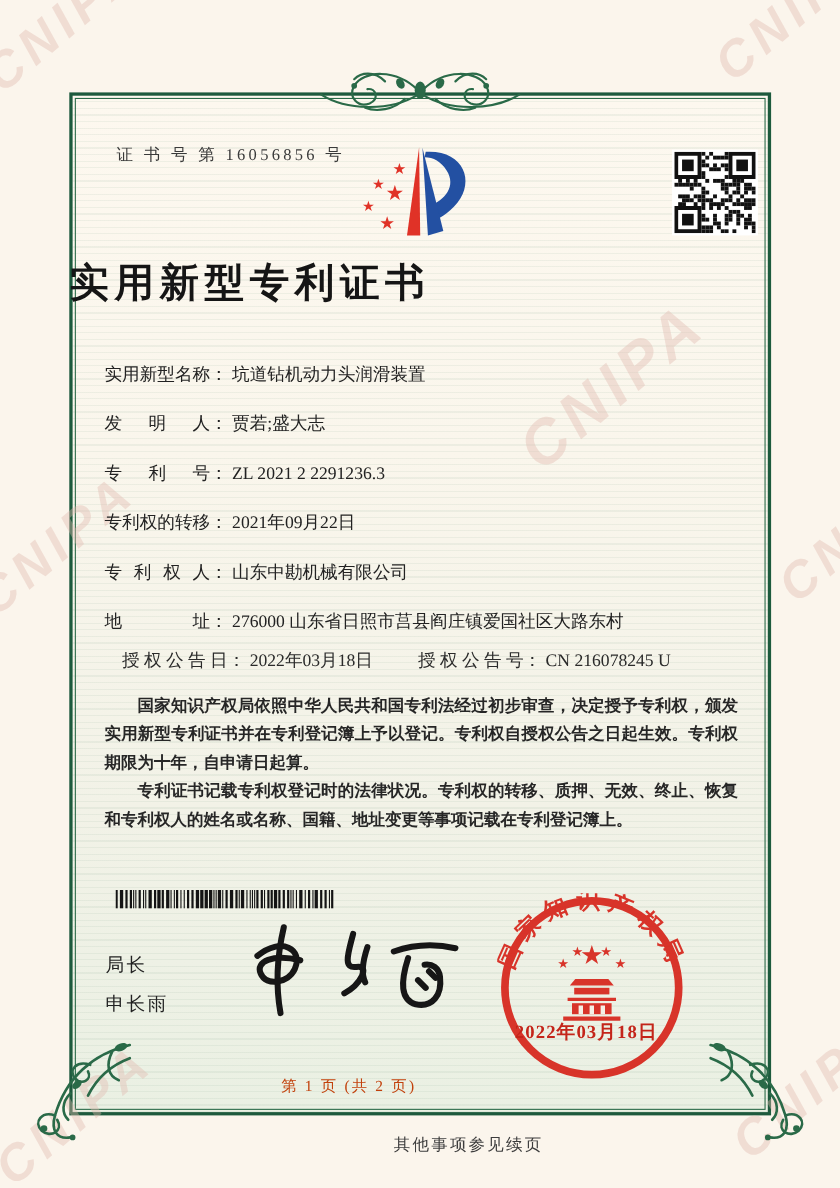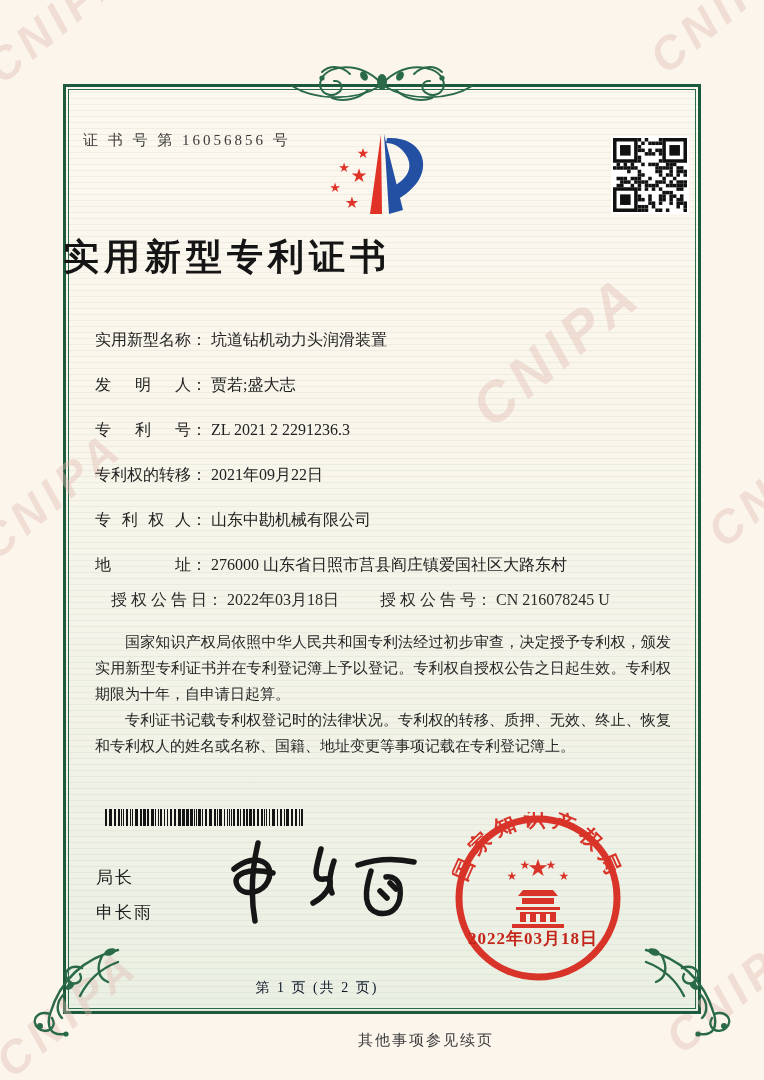--- a/index.html
+++ b/index.html
@@ -25,57 +25,57 @@
     background:
       repeating-linear-gradient(0deg, rgba(140,172,150,0.12) 0 1px, rgba(0,0,0,0) 1px 6px),
       linear-gradient(180deg,#fdf8ef 0%,#faf6ec 35%,#f2f2e7 70%,#eaf0e3 100%);
   }
   .frame-inner{
     position:absolute;left:2px;top:2px;right:2px;bottom:2px;
     border:1px solid #2a6a48;
   }
   .content{position:absolute;left:0;top:0;width:764px;height:1080px;z-index:3;}
   
-  .cert-no{position:absolute;left:83px;top:131px;font-size:15px;letter-spacing:3px;color:#3a3a3a;}
+  .cert-no{position:absolute;left:106px;top:131px;font-size:15px;letter-spacing:3px;color:#3a3a3a;}
   .title{
     position:absolute;left:63px;top:233px;width:558px;text-align:left;
     font-size:36px;font-weight:bold;letter-spacing:5px;color:#151515;
   }
   
   .fields{position:absolute;left:95px;top:330px;width:575px;}
   .field-row{height:45px;font-size:16px;color:#222;white-space:nowrap;}
   .f-label{
     display:inline-block;width:6em;text-align:justify;text-align-last:justify;
     -moz-text-align-last:justify;vertical-align:bottom;
   }
   .f-colon{display:inline-block;margin-right:4px;}
   .grant-row{position:absolute;left:95px;top:590px;width:575px;font-size:16px;white-space:nowrap;}
   .grant-pair{position:absolute;top:0;left:16px;}
   .grant-pair.second{left:285px;}
   
   .paras{position:absolute;left:95px;top:630px;width:576px;font-size:15px;line-height:1.73;
          text-align:justify;color:#262626;}
-  .paras p{margin:0;text-indent:2em;}
+  .paras p{margin:0;text-indent:2em;font-weight:bold;}
   
   .barcode{position:absolute;left:105px;top:809px;}
   
   .director{position:absolute;left:96px;top:866px;
             font-family:"Liberation Sans","DejaVu Sans",sans-serif;
             font-size:17px;color:#222;letter-spacing:2px;}
   .director div{margin-bottom:12px;}
   .signature{position:absolute;left:218px;top:833px;}
   
   .seal{position:absolute;left:452px;top:812px;opacity:0.93;}
   .seal-date{
     position:absolute;left:468px;top:927px;width:180px;
     font-size:17px;font-weight:bold;color:#c4251a;letter-spacing:1px;white-space:nowrap;
   }
   
   .page-num{position:absolute;left:63px;top:979px;width:508px;text-align:center;
-            font-size:14px;letter-spacing:2px;color:#0f172a;}
+            font-size:14px;letter-spacing:2px;color:#c2410c;}
   .cont-note{position:absolute;left:0;top:1031px;width:764px;text-align:center;
              font-size:15px;letter-spacing:2px;color:#3c3c3c;padding-left:44px;}
   
   .orn{position:absolute;z-index:4;pointer-events:none;}
   .logo{position:absolute;left:326px;top:126px;}
   .qr{position:absolute;left:611px;top:136px;background:#fff;padding:2px;}
 </style>
 </head>
 <body>
 

